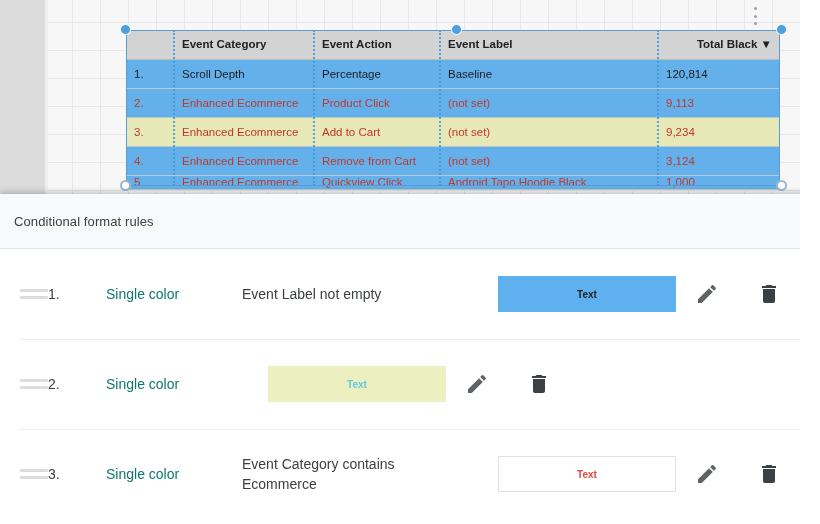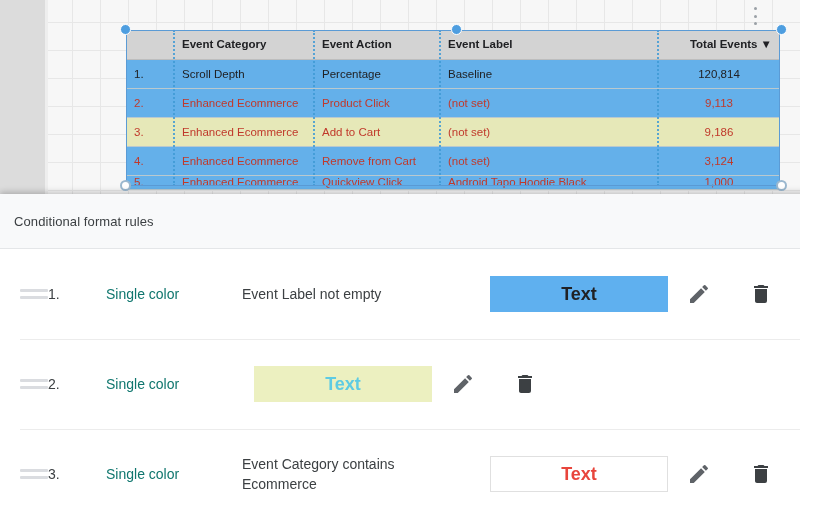--- a/index.html
+++ b/index.html
@@ -69,21 +69,21 @@
   table.gtbl thead th.num { text-align: right; }
   .col-idx   { width: 48px; }
   .col-cat   { width: 140px; }
   .col-act   { width: 126px; }
   .col-lbl   { width: 218px; }
   .col-tot   { width: 122px; }
 
   table.gtbl tbody td { background: #64b0ea; color: #c0392b; border-bottom: 1px solid #b9c9cf; }
   table.gtbl tbody tr.r-plain td { color: #202124; }
   table.gtbl tbody tr.r-yellow td { background: #e6e8b8; }
-  table.gtbl tbody td.num { text-align: center; }
+  table.gtbl tbody td.num { text-align: left; }
   table.gtbl tbody tr.r-clip td { height: 14px; line-height: 0px; padding-top: 0; }
 
   
   .dotline {
     position: absolute; top: 0; width: 0; height: 156px;
     border-left: 2px dotted #3f9ad6;
     opacity: .85;
   }
 
   
@@ -125,22 +125,22 @@
     cursor: grab;
   }
   .drag-handle i { display: block; height: 3px; background: #dadce0; border-radius: 1px; }
   .rule-num { flex: 0 0 58px; font-size: 14px; color: #3c4043; }
   .rule-type { flex: 0 0 130px; font-size: 14px; color: #0f766e; }
   .rule-cond { flex: 1 1 auto; font-size: 14px; color: #3c4043; line-height: 20px; max-width: 230px; margin-left: 6px; }
 
   .preview {
     flex: 0 0 178px; height: 36px;
     display: flex; align-items: center; justify-content: center;
-    font-size: 18px; font-weight: bold;
-    margin-left: 18px;
+    font-size: 10px; font-weight: bold;
+    margin-left: 32px;
   }
   .pv-blue   { background: #5fb0ef; color: #202124; }
   .pv-yellow { background: #ecf0c0; color: #5ecbe3; }
   .pv-white  { background: #ffffff; color: #e8453c; border: 1px solid #e0e0e0; }
 
   .act { flex: 0 0 62px; display: flex; align-items: center; justify-content: center; cursor: pointer; }
   .act svg { display: block; }
 </style>
 </head>
 <body>
@@ -167,21 +167,21 @@
             <col class="col-lbl">
             <col class="col-tot">
         </colgroup>
         <thead>
           <tr>
             <th></th>
             <th>Event Category</th>
             <th>Event Action</th>
             <th>Event Label</th>
             <th class="num">
-              <span>Total Events</span>
+              <span>Total Black</span>
               <span>▼</span>
             </th>
           </tr>
         </thead>
         <tbody>
           <tr class="r-plain">
             <td>1.</td>
             <td>Scroll Depth</td>
             <td>Percentage</td>
             <td>Baseline</td>
@@ -192,21 +192,21 @@
             <td>Enhanced Ecommerce</td>
             <td>Product Click</td>
             <td>(not set)</td>
             <td class="num">9,113</td>
           </tr>
           <tr class="r-yellow">
             <td>3.</td>
             <td>Enhanced Ecommerce</td>
             <td>Add to Cart</td>
             <td>(not set)</td>
-            <td class="num">9,186</td>
+            <td class="num">9,234</td>
           </tr>
           <tr>
             <td>4.</td>
             <td>Enhanced Ecommerce</td>
             <td>Remove from Cart</td>
             <td>(not set)</td>
             <td class="num">3,124</td>
           </tr>
           <tr class="r-clip">
             <td>5.</td>

